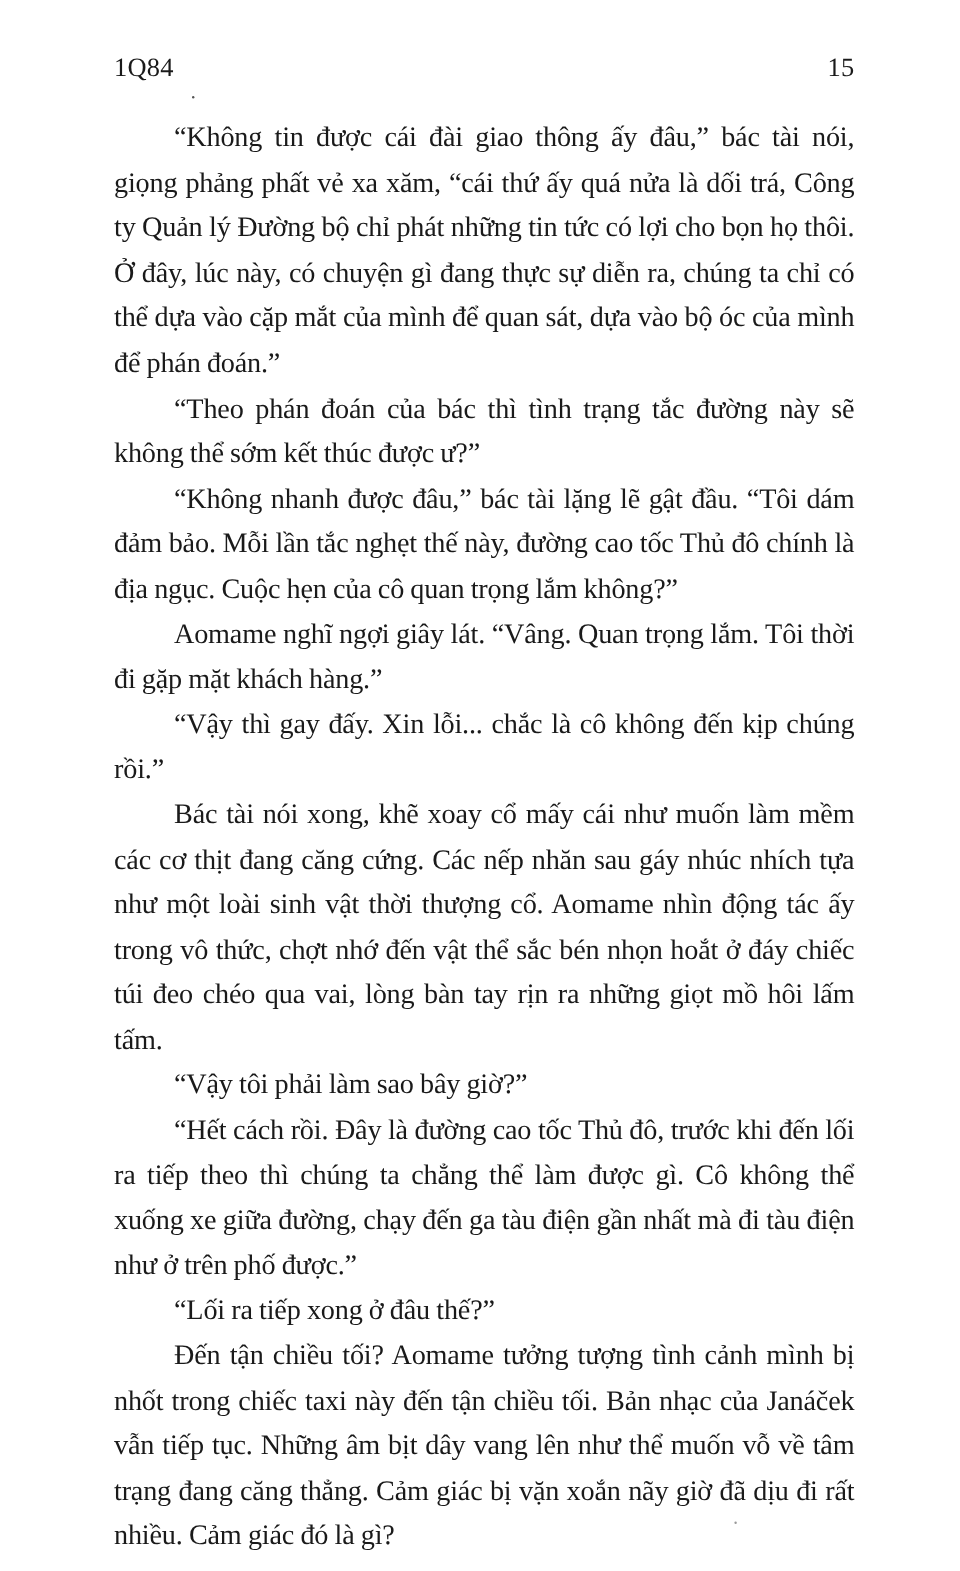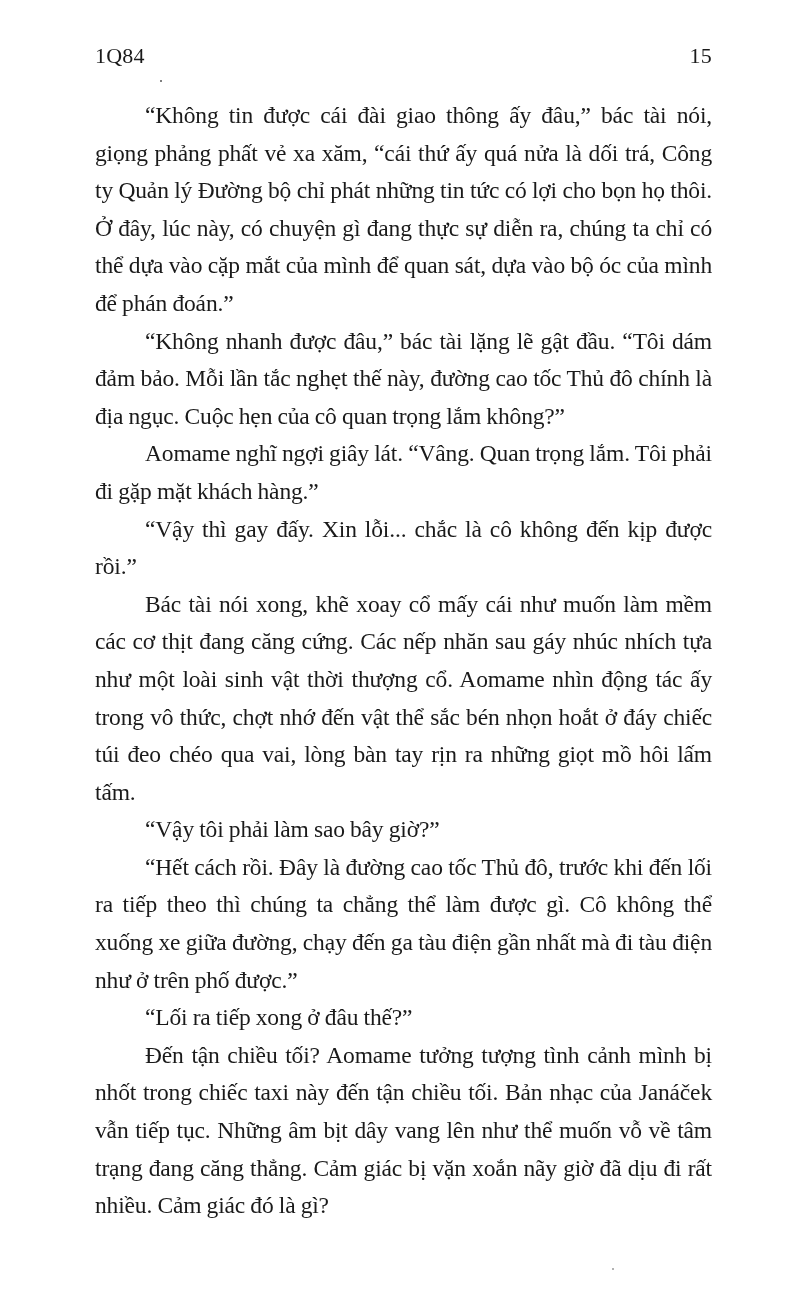--- a/index.html
+++ b/index.html
@@ -65,23 +65,24 @@
   <div class="running-head">
     <span>1Q84</span>
     <span>15</span>
   </div>
 
   <span class="speck" style="left:160px; top:80px;"></span>
   <span class="speck" style="left:612px; top:1268px; background:#999;"></span>
 
   <div class="body-text">
     <p>“Không tin được cái đài giao thông ấy đâu,” bác tài nói, giọng phảng phất vẻ xa xăm, “cái thứ ấy quá nửa là dối trá, Công ty Quản lý Đường bộ chỉ phát những tin tức có lợi cho bọn họ thôi. Ở đây, lúc này, có chuyện gì đang thực sự diễn ra, chúng ta chỉ có thể dựa vào cặp mắt của mình để quan sát, dựa vào bộ óc của mình để phán đoán.”</p>
+    <p>“Theo phán đoán của bác thì tình trạng tắc đường này sẽ không thể sớm kết thúc được ư?”</p>
     <p>“Không nhanh được đâu,” bác tài lặng lẽ gật đầu. “Tôi dám đảm bảo. Mỗi lần tắc nghẹt thế này, đường cao tốc Thủ đô chính là địa ngục. Cuộc hẹn của cô quan trọng lắm không?”</p>
-    <p>Aomame nghĩ ngợi giây lát. “Vâng. Quan trọng lắm. Tôi phải đi gặp mặt khách hàng.”</p>
-    <p>“Vậy thì gay đấy. Xin lỗi... chắc là cô không đến kịp được rồi.”</p>
+    <p>Aomame nghĩ ngợi giây lát. “Vâng. Quan trọng lắm. Tôi thời đi gặp mặt khách hàng.”</p>
+    <p>“Vậy thì gay đấy. Xin lỗi... chắc là cô không đến kịp chúng rồi.”</p>
     <p>Bác tài nói xong, khẽ xoay cổ mấy cái như muốn làm mềm các cơ thịt đang căng cứng. Các nếp nhăn sau gáy nhúc nhích tựa như một loài sinh vật thời thượng cổ. Aomame nhìn động tác ấy trong vô thức, chợt nhớ đến vật thể sắc bén nhọn hoắt ở đáy chiếc túi đeo chéo qua vai, lòng bàn tay rịn ra những giọt mồ hôi lấm tấm.</p>
     <p>“Vậy tôi phải làm sao bây giờ?”</p>
     <p>“Hết cách rồi. Đây là đường cao tốc Thủ đô, trước khi đến lối ra tiếp theo thì chúng ta chẳng thể làm được gì. Cô không thể xuống xe giữa đường, chạy đến ga tàu điện gần nhất mà đi tàu điện như ở trên phố được.”</p>
     <p>“Lối ra tiếp xong ở đâu thế?”</p>
     <p>Đến tận chiều tối? Aomame tưởng tượng tình cảnh mình bị nhốt trong chiếc taxi này đến tận chiều tối. Bản nhạc của Janáček vẫn tiếp tục. Những âm bịt dây vang lên như thể muốn vỗ về tâm trạng đang căng thẳng. Cảm giác bị vặn xoắn nãy giờ đã dịu đi rất nhiều. Cảm giác đó là gì?</p>
 
   </div>
 
 </div>
 

